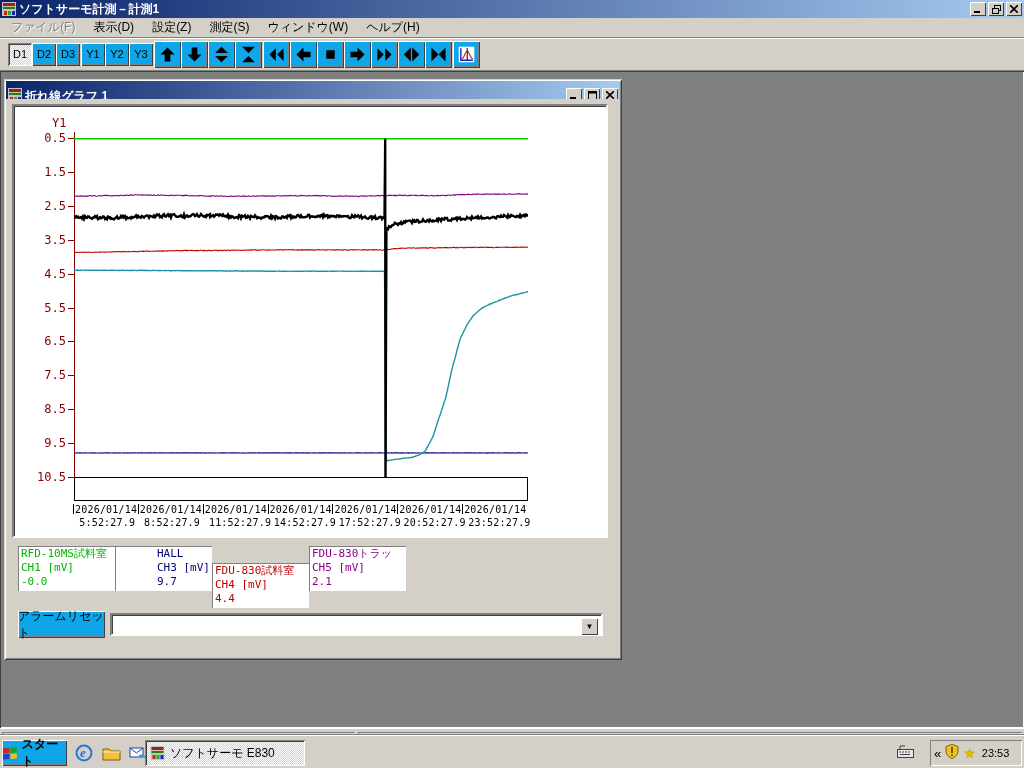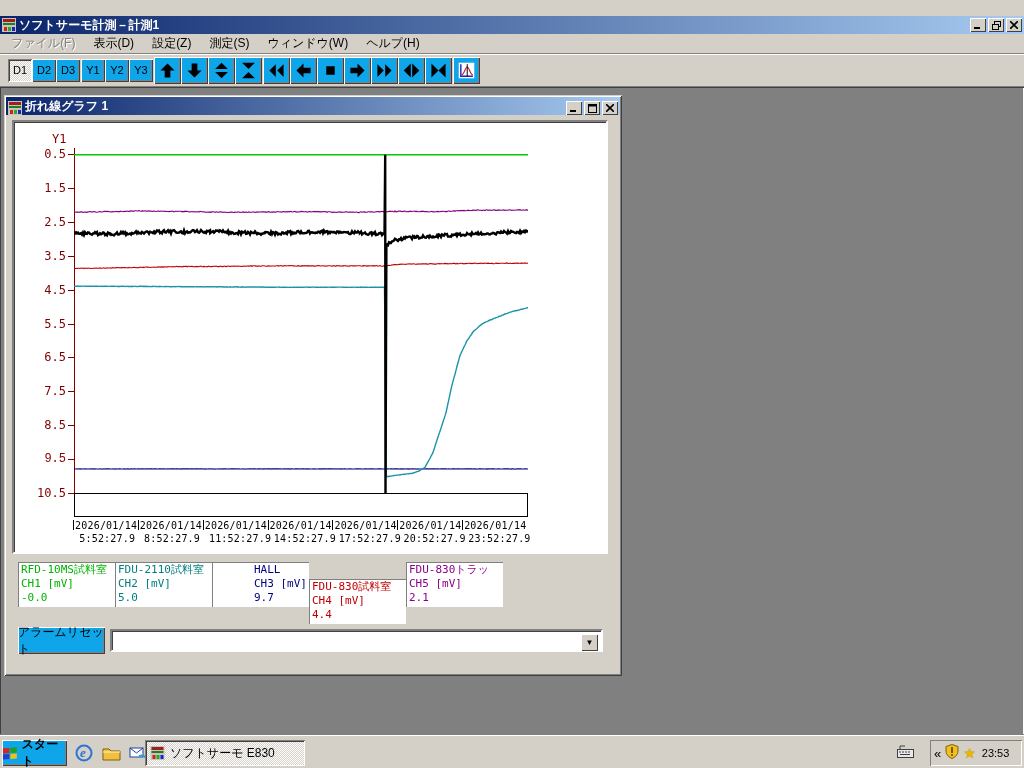--- a/index.html
+++ b/index.html
@@ -8,21 +8,21 @@
 
   .raised  { background:#0ea5e9; box-shadow: inset 1px 1px 0 #ffffff, inset -1px -1px 0 #404040, inset -2px -2px 0 #808080; }
   .raised2 { background:#d4d0c8; box-shadow: inset 1px 1px 0 #ffffff, inset -1px -1px 0 #404040; }
   .sunken-light { box-shadow: inset 1px 1px 0 #808080, inset -1px -1px 0 #ffffff; }
   .pressed { box-shadow: inset 1px 1px 0 #808080, inset -1px -1px 0 #ffffff, inset 2px 2px 0 #404040;
              background-image: conic-gradient(#fff 90deg, #d4d0c8 90deg 180deg, #fff 180deg 270deg, #d4d0c8 270deg);
              background-size:2px 2px; }
   .field { background:#fff; border:2px solid; border-color:#808080 #ffffff #ffffff #808080; box-shadow: inset 1px 1px 0 #404040; }
 
   
-  #app { position:absolute; left:0; top:16px; width:1024px; height:750px; display:flex; flex-direction:column; background:#d4d0c8; }
+  #app { position:absolute; left:0; top:0; width:1024px; height:750px; display:flex; flex-direction:column; background:#d4d0c8; }
   .titlebar { height:18px; background:linear-gradient(90deg,#0a246a,#a6caf0); display:flex; align-items:center; padding:0 2px; gap:3px; }
   .titlebar .ttext { color:#fff; font-weight:bold; font-size:12px; flex:1; white-space:nowrap; overflow:hidden; }
   .winbtns { display:flex; gap:2px; }
   .winbtn { width:16px; height:14px; display:flex; align-items:center; justify-content:center; }
   .winbtn svg { display:block; }
 
   .menubar { height:20px; display:flex; align-items:center; padding-left:2px; border-bottom:1px solid #808080; box-shadow:0 1px 0 #ffffff; }
   .menuitem { padding:2px 9px; white-space:nowrap; }
   .menuitem.disabled { color:#808080; text-shadow:1px 1px 0 #ffffff; }
 
@@ -33,21 +33,21 @@
   .tbtn svg { display:block; }
 
   .mdi { flex:1; position:relative; background:#808080; box-shadow: inset 1px 1px 0 #404040, inset -1px -1px 0 #ffffff; }
 
   .statusbar { height:22px; position:relative; background:#d4d0c8; border-top:1px solid #ffffff; }
   .statuspanel { position:absolute; top:3px; height:17px; padding:1px 5px; font-size:12px; white-space:nowrap; overflow:hidden; }
 
   
   #childwin { position:absolute; left:4px; top:8px; width:618px; height:581px; background:#d4d0c8;
               box-shadow: inset 1px 1px 0 #d4d0c8, inset -1px -1px 0 #404040, inset 2px 2px 0 #ffffff, inset -2px -2px 0 #808080; padding:2px; }
-  .ctitle { height:18px; background:linear-gradient(90deg,#0a246a,#a6caf0); display:flex; align-items:flex-end; padding:0 2px; gap:3px; }
+  .ctitle { height:18px; background:linear-gradient(90deg,#0a246a,#a6caf0); display:flex; align-items:flex-start; padding:7px 2px; gap:3px; }
   .ctitle .ttext { color:#fff; font-weight:bold; font-size:12px; flex:1; }
   .cclient { position:relative; width:100%; height:559px; background:#d4d0c8; }
 
   
   #gpanel { position:absolute; left:6px; top:5px; width:596px; height:434px; }
   #gpanel .inner { position:absolute; inset:2px; background:#fff; }
   .y1label { position:absolute; left:36px; top:8px; color:#800000; font:12px "DejaVu Sans Mono",monospace; }
   .yaxis { position:absolute; left:58px; top:24px; width:1px; height:347px; background:#800000; }
   .ylab { position:absolute; width:48px; text-align:right; color:#800000; font:12px "DejaVu Sans Mono",monospace; }
   .ytick { position:absolute; width:6px; height:1px; background:#800000; left:52px; }
@@ -263,44 +263,39 @@
               <div class="ylab" style="left: 2px; top: 158.6px;">4.5</div>
               <div class="ytick" style="top: 165.6px;"></div>
               <div class="ylab" style="left: 2px; top: 192.5px;">5.5</div>
               <div class="ytick" style="top: 199.5px;"></div>
               <div class="ylab" style="left: 2px; top: 226.4px;">6.5</div>
               <div class="ytick" style="top: 233.4px;"></div>
               <div class="ylab" style="left: 2px; top: 260.3px;">7.5</div>
               <div class="ytick" style="top: 267.3px;"></div>
               <div class="ylab" style="left: 2px; top: 294.2px;">8.5</div>
               <div class="ytick" style="top: 301.2px;"></div>
-              <div class="ylab" style="left: 2px; top: 328.1px; font-family: Liberation Mono, monospace;">9.5</div>
+              <div class="ylab" style="left: 2px; top: 328.1px;">9.5</div>
               <div class="ytick" style="top: 335.1px;"></div>
               <div class="ylab" style="left: 2px; top: 362px;">10.5</div>
               <div class="ytick" style="top: 369px;"></div>
               <div class="xlab" style="left: 57px;"><span class="xtickmark"></span>2026/01/14<br>&nbsp;5:52:27.9</div>
               <div class="xlab" style="left: 121.857px;"><span class="xtickmark"></span>2026/01/14<br>&nbsp;8:52:27.9</div>
               <div class="xlab" style="left: 186.714px;"><span class="xtickmark"></span>2026/01/14<br>&nbsp;11:52:27.9</div>
               <div class="xlab" style="left: 251.571px;"><span class="xtickmark"></span>2026/01/14<br>&nbsp;14:52:27.9</div>
               <div class="xlab" style="left: 316.429px;"><span class="xtickmark"></span>2026/01/14<br>&nbsp;17:52:27.9</div>
               <div class="xlab" style="left: 381.286px;"><span class="xtickmark"></span>2026/01/14<br>&nbsp;20:52:27.9</div>
               <div class="xlab" style="left: 446.143px;"><span class="xtickmark"></span>2026/01/14<br>&nbsp;23:52:27.9</div>
             </div>
         </div>
 
         <div id="legend">
             <div class="lcell" style="color: rgb(0, 180, 0);">
               <div>RFD-10MS試料室</div>
               <div>CH1 [mV]</div>
               <div>-0.0</div>
-            </div>
-            <div class="lcell" style="color: rgb(0, 128, 128);">
-              <div>FDU-2110試料室</div>
-              <div>CH2 [mV]</div>
-              <div>5.0</div>
             </div>
             <div class="lcell" style="color: rgb(0, 0, 128); padding-left: 42px;">
               <div>HALL</div>
               <div>CH3 [mV]</div>
               <div>9.7</div>
             </div>
             <div class="lcell" style="color: rgb(192, 0, 0); margin-top: 17px;">
               <div>FDU-830試料室</div>
               <div>CH4 [mV]</div>
               <div>4.4</div>

